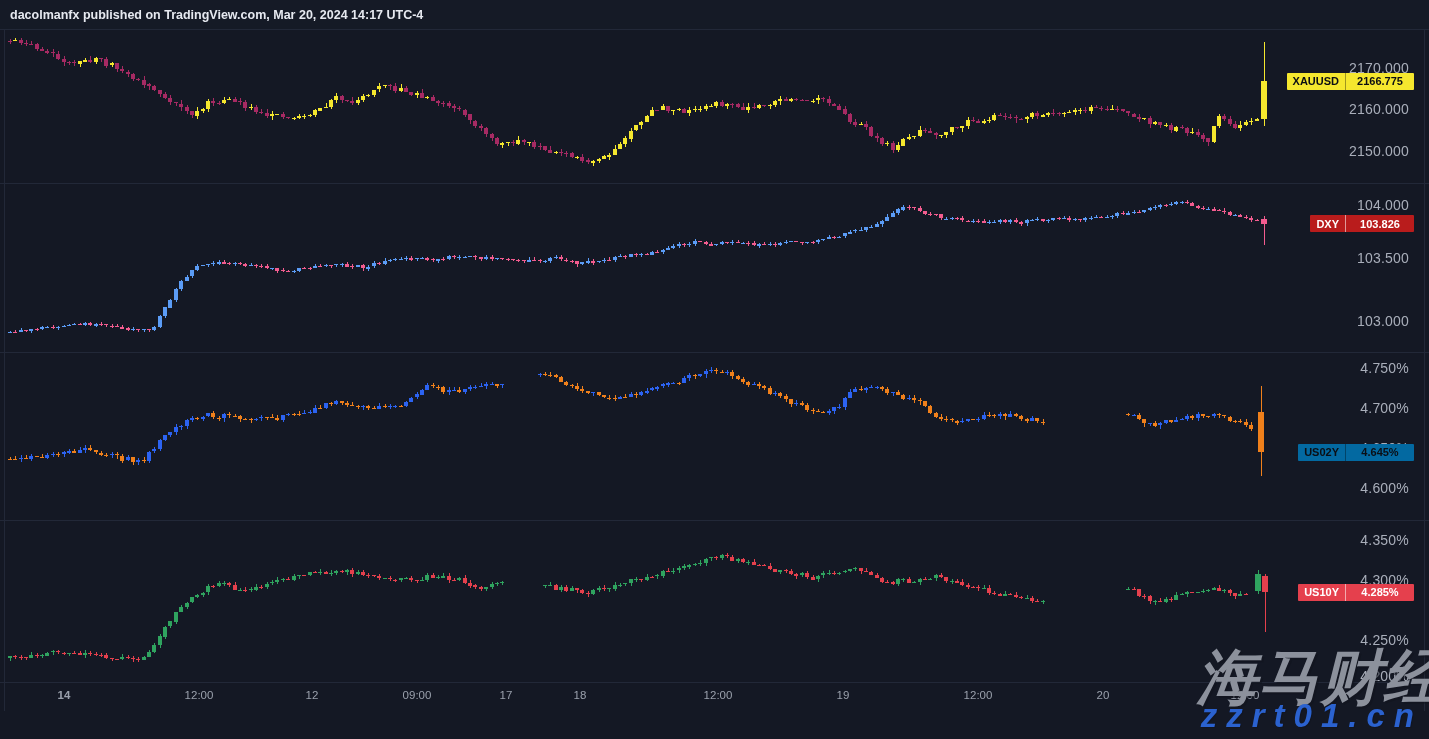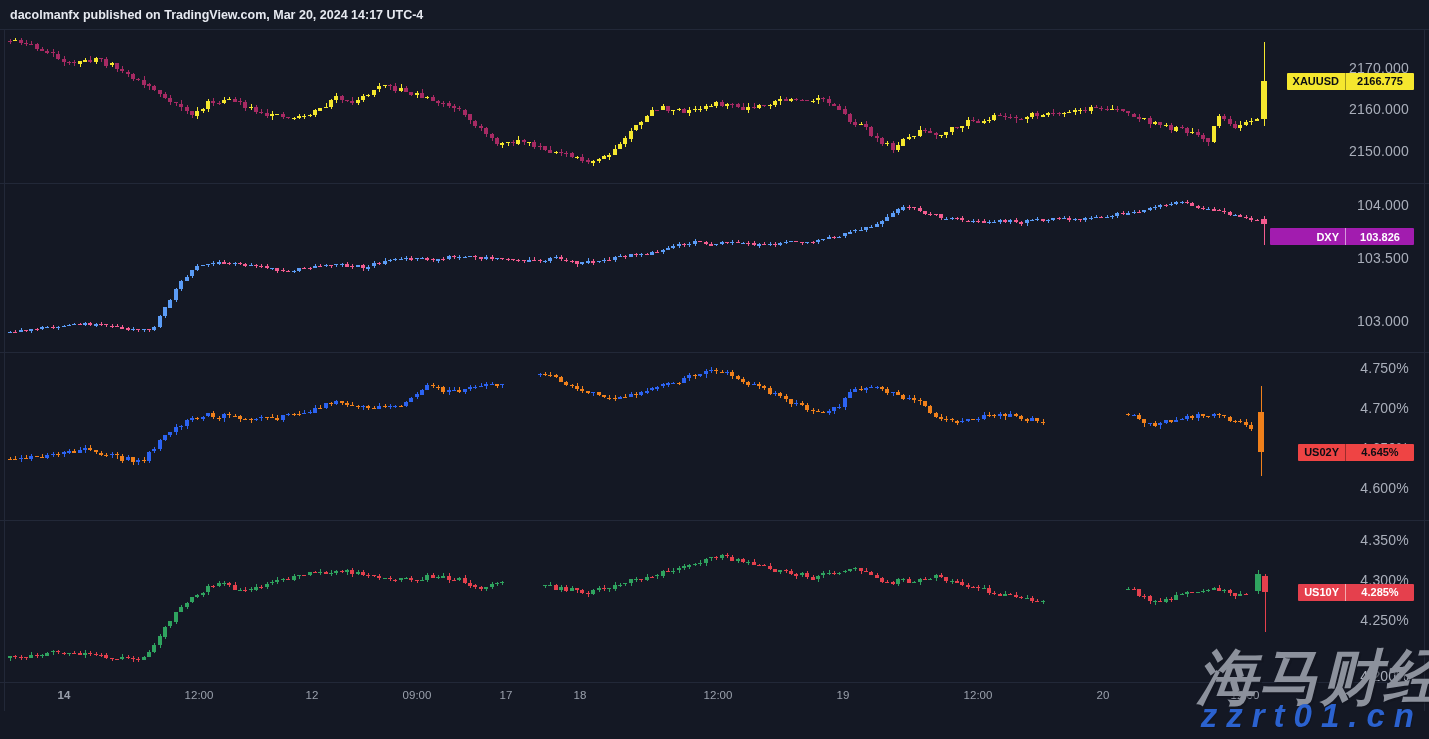--- a/index.html
+++ b/index.html
@@ -1853,35 +1853,35 @@
       <div class="price-label" style="top: 68px;">2170.000</div>
       <div class="price-label" style="top: 109px;">2160.000</div>
       <div class="price-label" style="top: 151px;">2150.000</div>
       <div class="badge" style="top: 72.5px; background: rgb(245, 231, 46); color: rgb(11, 14, 20);">
         <span class="bl" style="border-right: 1px solid rgba(0, 0, 0, 0.35);">XAUUSD</span>
         <span class="bv">2166.775</span>
       </div>
       <div class="price-label" style="top: 205px;">104.000</div>
       <div class="price-label" style="top: 258px;">103.500</div>
       <div class="price-label" style="top: 321px;">103.000</div>
-      <div class="badge" style="top: 228px; background: #a21caf; color: rgb(255, 255, 255); padding-left: 40px;">
+      <div class="badge" style="top: 215px; background: #b91c1c; color: rgb(255, 255, 255);">
         <span class="bl" style="border-right: 1px solid rgba(255, 255, 255, 0.55);">DXY</span>
         <span class="bv">103.826</span>
       </div>
       <div class="price-label" style="top: 368px;">4.750%</div>
       <div class="price-label" style="top: 408px;">4.700%</div>
       <div class="price-label" style="top: 448px;">4.650%</div>
       <div class="price-label" style="top: 488px;">4.600%</div>
-      <div class="badge" style="top: 443.5px; background: #ef4444; color: rgb(11, 14, 20);">
+      <div class="badge" style="top: 443.5px; background: #0369a1; color: rgb(11, 14, 20);">
         <span class="bl" style="border-right: 1px solid rgba(0, 0, 0, 0.35);">US02Y</span>
         <span class="bv">4.645%</span>
       </div>
       <div class="price-label" style="top: 540px;">4.350%</div>
       <div class="price-label" style="top: 580px;">4.300%</div>
-      <div class="price-label" style="top: 620px;">4.250%</div>
+      <div class="price-label" style="top: 640px;">4.250%</div>
       <div class="price-label" style="top: 676px;">4.200%</div>
       <div class="badge" style="top: 583.5px; background: rgb(229, 64, 77); color: rgb(255, 255, 255);">
         <span class="bl" style="border-right: 1px solid rgba(255, 255, 255, 0.55);">US10Y</span>
         <span class="bv">4.285%</span>
       </div>
       <div class="time-label" style="left: 64px; font-weight: bold;">14</div>
       <div class="time-label" style="left: 199px;">12:00</div>
       <div class="time-label" style="left: 312px;">12</div>
       <div class="time-label" style="left: 417px;">09:00</div>
       <div class="time-label" style="left: 506px;">17</div>

